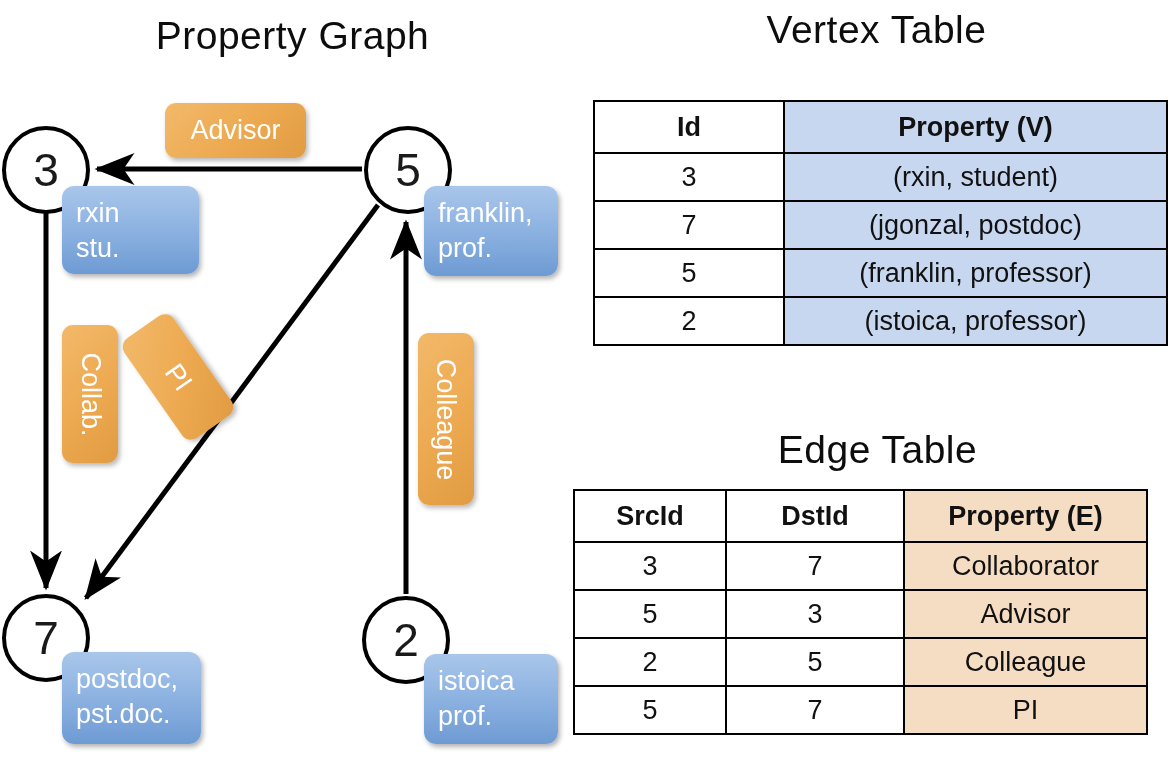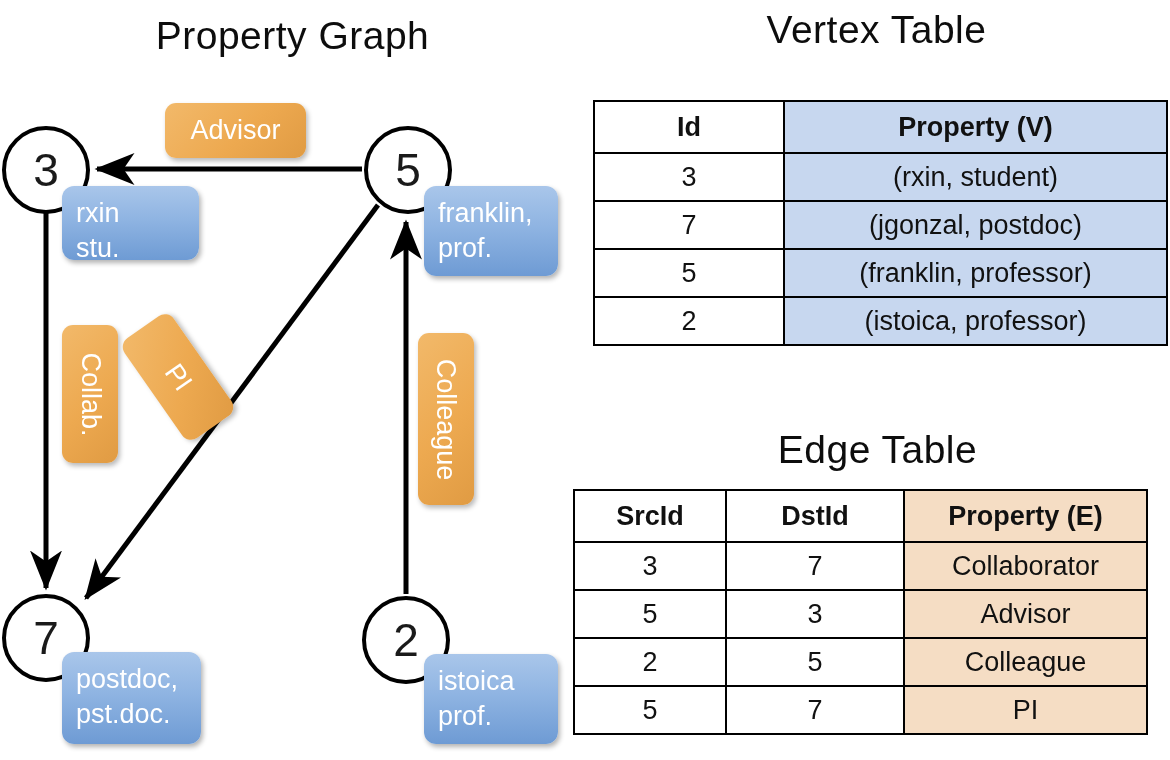--- a/index.html
+++ b/index.html
@@ -70,21 +70,21 @@
     box-shadow: 2px 3px 5px rgba(0,0,0,0.30);
     color: #ffffff;
     font-family: "Liberation Sans", sans-serif;
     font-weight: 300;
     font-size: 27px;
     line-height: 1.28;
     padding: 10px 14px;
     box-sizing: border-box;
     z-index: 6;
   }
-  #prop-rxin     { left: 62px;  top: 186px; width: 137px; height: 74px; border-radius: 12px; }
+  #prop-rxin     { left: 62px;  top: 186px; width: 137px; height: 88px; border-radius: 12px; }
   #prop-franklin { left: 424px; top: 186px; width: 134px; height: 90px; }
   #prop-jgonzal  { left: 62px;  top: 652px; width: 139px; height: 92px; }
   #prop-istoica  { left: 424px; top: 654px; width: 134px; height: 90px; }
 
   
   .edge-label {
     position: absolute;
     border-radius: 11px;
     background: linear-gradient(135deg, #f2b96a 0%, #eda950 55%, #e09b43 100%);
     box-shadow: 2px 3px 5px rgba(0,0,0,0.28);

